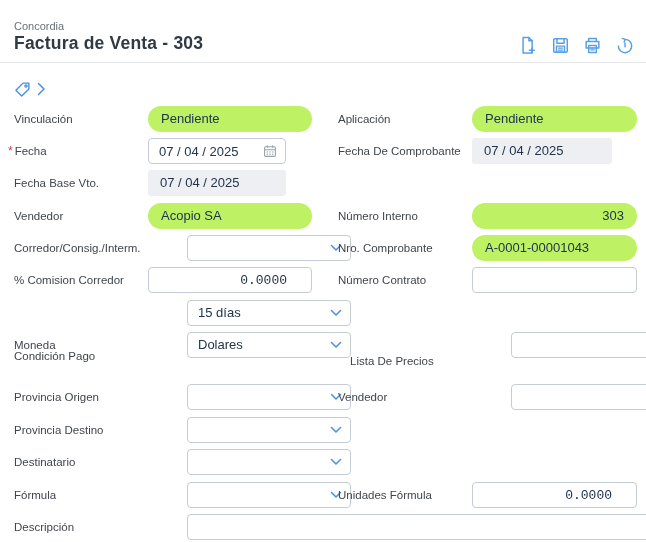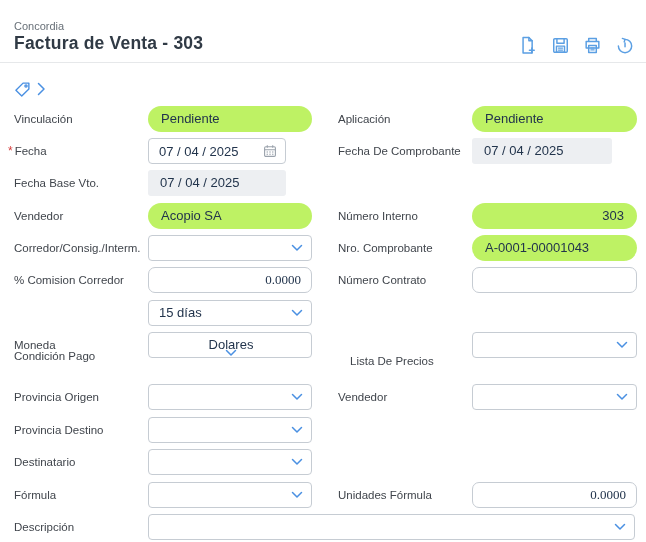--- a/index.html
+++ b/index.html
@@ -15,24 +15,24 @@
   .icon-btn{position:absolute;top:34px;width:22px;height:22px;display:flex;align-items:center;justify-content:center;cursor:pointer;background:none;border:none;padding:0;}
   .tool-icon{position:absolute;top:81px;display:flex;align-items:center;cursor:pointer;}
   
   .label{position:absolute;font-size:11.5px;color:#40454c;line-height:26px;white-space:nowrap;}
   .req{color:#d43c3c;margin-right:2px;font-size:12px;vertical-align:top;}
   .ctl{position:absolute;height:26px;box-sizing:border-box;font-size:13px;color:#22344c;}
   .pill{background:#bef264;border-radius:13px;line-height:26px;padding:0 13px;overflow:hidden;}
   .pill.rgt{text-align:right;}
   .greybox{background:#edeff2;border-radius:3px;line-height:26px;padding:0 12px;}
   .winput{background:#fff;border:1px solid #c6ccd3;border-radius:4px;}
-  input.winput{font-family:Liberation Serif, serif;font-size:13px;color:#22344c;padding:0 10px;outline:none;border-radius:7px;}
+  input.winput{font-family:Liberation Mono, monospace;font-size:13px;color:#22344c;padding:0 24px;outline:none;}
   input.winput.num{text-align:right;}
   .datebox{display:flex;align-items:center;justify-content:space-between;padding:0 8px 0 10px;}
-  .combo{background:#fff;border:1px solid #c6ccd3;border-radius:4px;display:flex;align-items:center;justify-content:space-between;padding:0 8px 0 10px;cursor:pointer;}
+  .combo{background:#fff;border:1px solid #c6ccd3;border-radius:4px;display:flex;align-items:center;justify-content:space-between;padding:0 8px 0 10px;cursor:pointer;margin-left:39px;}
   .combo .cval{flex:1;line-height:24px;overflow:hidden;white-space:nowrap;}
   svg{display:block;}
 </style>
 </head>
 <body>
 
 <div>
   <div class="app-name">Concordia</div>
   <div class="page-title">Factura de Venta - 303</div>
 
@@ -138,21 +138,21 @@
   <div class="ctl combo" style="left:148px;top:300px;width:164px;">
     <span class="cval">15 días</span>
     <span>
       <svg width="12" height="8" viewBox="0 0 12 8" fill="none" stroke="#4a90e2" stroke-width="1.5" stroke-linecap="round" stroke-linejoin="round">
           <path d="M1.5 1.5 L6 6 L10.5 1.5"></path>
         </svg>
     </span>
   </div>
 
   <div class="label" style="left:14px;top:332px;">Moneda</div>
-  <div class="ctl combo" style="left:148px;top:332px;width:164px;flex-direction:column;">
+  <div class="ctl combo" style="left:148px;top:332px;width:164px;">
     <span class="cval">Dolares</span>
     <span>
       <svg width="12" height="8" viewBox="0 0 12 8" fill="none" stroke="#4a90e2" stroke-width="1.5" stroke-linecap="round" stroke-linejoin="round">
           <path d="M1.5 1.5 L6 6 L10.5 1.5"></path>
         </svg>
     </span>
   </div>
 
   <div class="label" style="left:14px;top:384px;">Provincia Origen</div>
   <div class="ctl combo" style="left:148px;top:384px;width:164px;">

